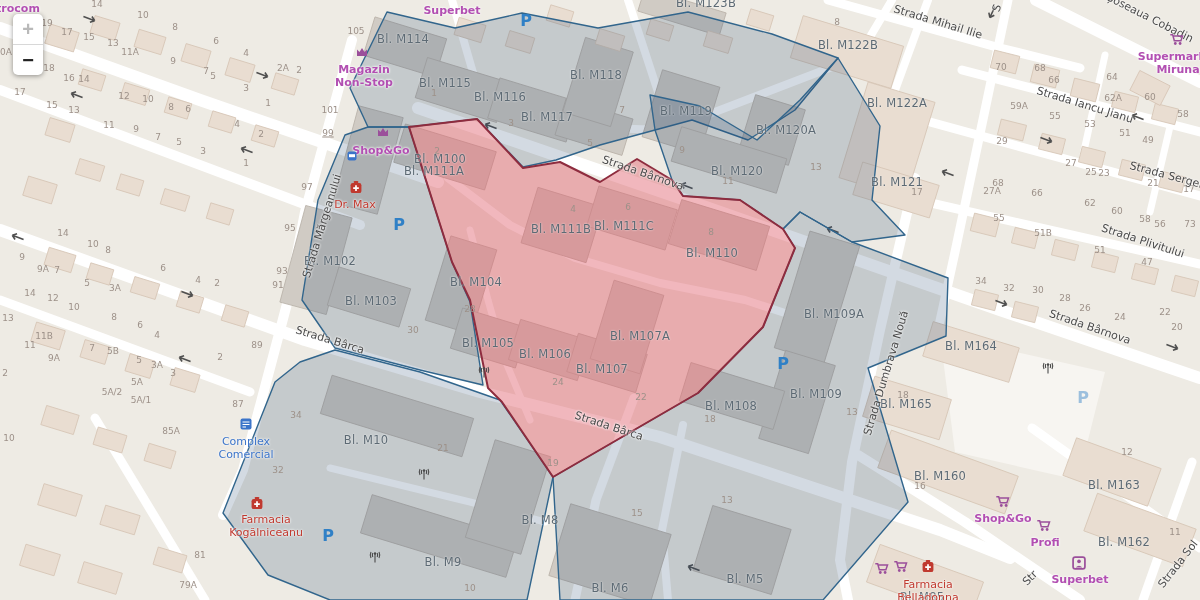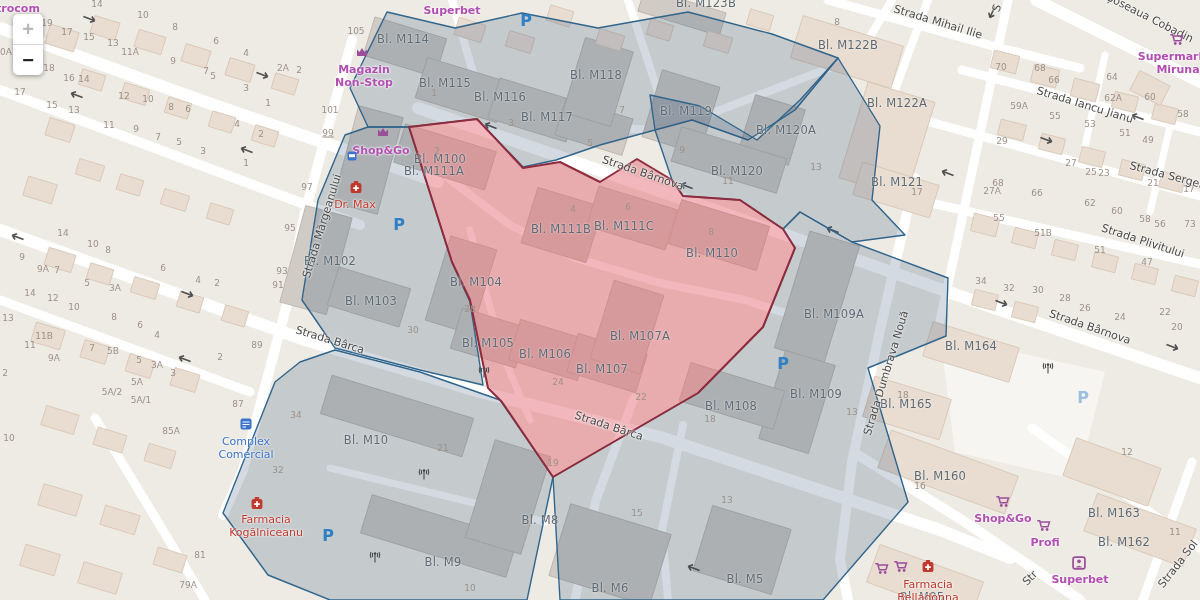--- a/index.html
+++ b/index.html
@@ -370,21 +370,21 @@
       <span class="lbl bldg" style="left: 816px; top: 395px; transform: translate(-50%, -50%);">Bl. M109</span>
       <span class="lbl bldg" style="left: 971px; top: 347px; transform: translate(-50%, -50%);">Bl. M164</span>
       <span class="lbl bldg" style="left: 906px; top: 405px; transform: translate(-50%, -50%);">Bl. M165</span>
       <span class="lbl bldg" style="left: 366px; top: 441px; transform: translate(-50%, -50%);">Bl. M10</span>
       <span class="lbl bldg" style="left: 443px; top: 563px; transform: translate(-50%, -50%);">Bl. M9</span>
       <span class="lbl bldg" style="left: 540px; top: 521px; transform: translate(-50%, -50%);">Bl. M8</span>
       <span class="lbl bldg" style="left: 610px; top: 589px; transform: translate(-50%, -50%);">Bl. M6</span>
       <span class="lbl bldg" style="left: 745px; top: 580px; transform: translate(-50%, -50%);">Bl. M5</span>
       <span class="lbl bldg" style="left: 940px; top: 477px; transform: translate(-50%, -50%);">Bl. M160</span>
       <span class="lbl bldg" style="left: 1124px; top: 543px; transform: translate(-50%, -50%);">Bl. M162</span>
-      <span class="lbl bldg" style="left: 1114px; top: 514px; transform: translate(-50%, -50%);">Bl. M163</span>
+      <span class="lbl bldg" style="left: 1114px; top: 486px; transform: translate(-50%, -50%);">Bl. M163</span>
       <span class="lbl bldg" style="left: 922px; top: 598px; transform: translate(-50%, -50%);">Bl. M85</span>
       <span class="lbl street" style="left: 643px; top: 173px; transform: translate(-50%, -50%) rotate(19deg);">Strada Bârnova</span>
       <span class="lbl street" style="left: 1090px; top: 327px; transform: translate(-50%, -50%) rotate(19deg);">Strada Bârnova</span>
       <span class="lbl street" style="left: 330px; top: 340px; transform: translate(-50%, -50%) rotate(17deg);">Strada Bârca</span>
       <span class="lbl street" style="left: 609px; top: 426px; transform: translate(-50%, -50%) rotate(18deg);">Strada Bârca</span>
       <span class="lbl street" style="left: 322px; top: 226px; transform: translate(-50%, -50%) rotate(-73deg);">Strada Mărgeanului</span>
       <span class="lbl street" style="left: 886px; top: 373px; transform: translate(-50%, -50%) rotate(-73deg);">Strada Dumbrava Nouă</span>
       <span class="lbl street" style="left: 938px; top: 22px; transform: translate(-50%, -50%) rotate(17deg);">Strada Mihail Ilie</span>
       <span class="lbl street" style="left: 1150px; top: 18px; transform: translate(-50%, -50%) rotate(27deg);">Șoseaua Cobadin</span>
       <span class="lbl street" style="left: 1085px; top: 105px; transform: translate(-50%, -50%) rotate(17deg);">Strada Iancu Jianu</span>

